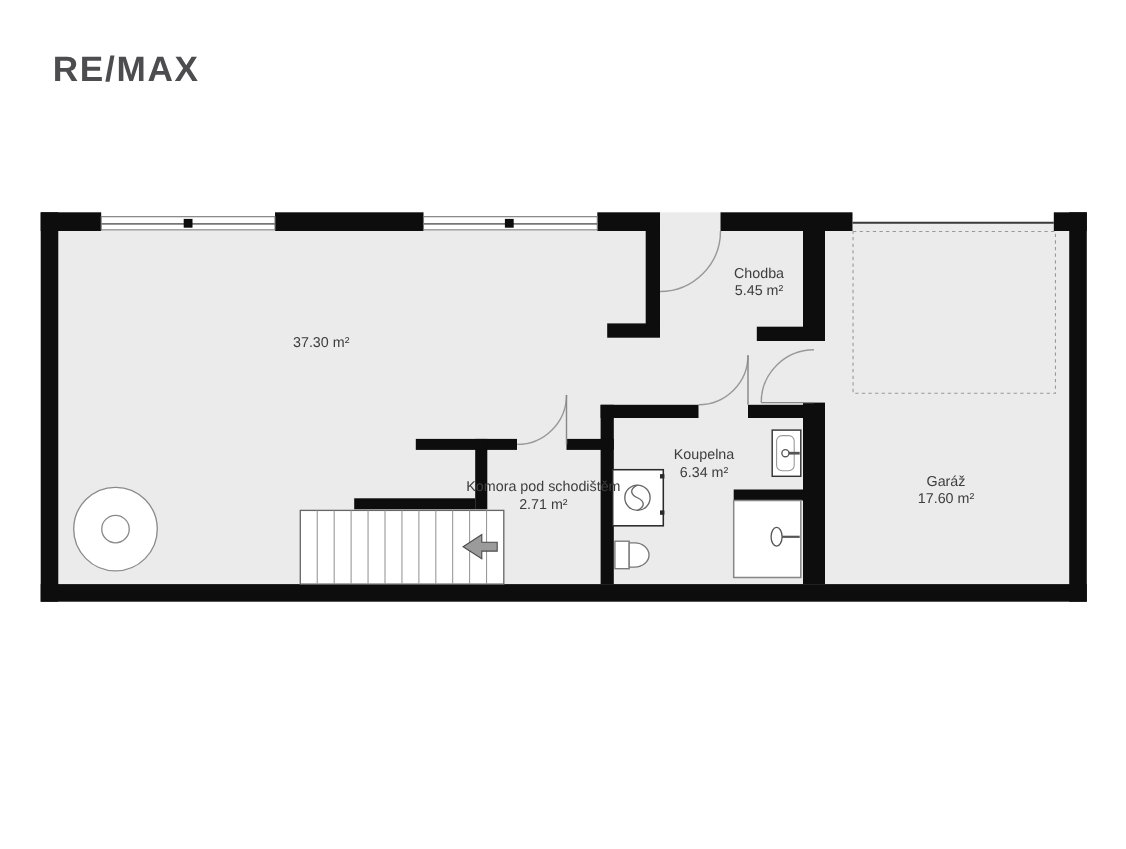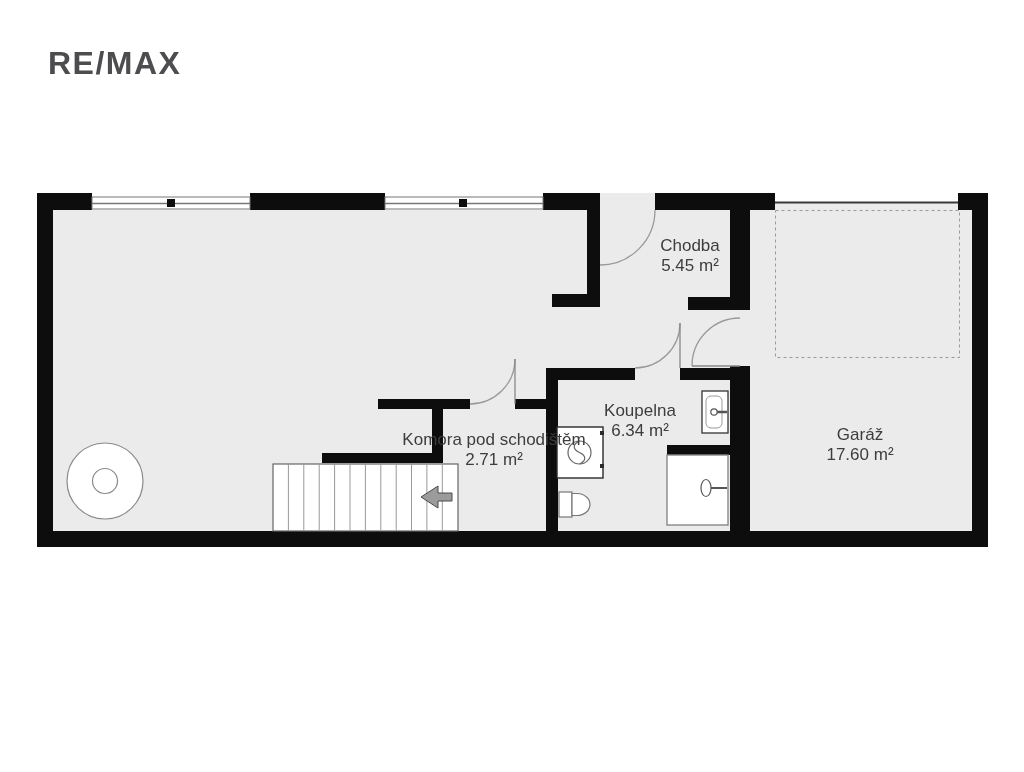--- a/index.html
+++ b/index.html
@@ -9,21 +9,21 @@
   }
   .logo{
     position:absolute;left:48px;top:47px;
     font-size:32px;font-weight:800;letter-spacing:1.5px;line-height:1;
     color:#4d4d4f;
     text-align:right;
   }
   .plan-svg{position:absolute;left:0;top:0;}
   .room-label{
     position:absolute;transform:translate(-50%,-50%);
-    text-align:center;color:#3d3d3d;font-size:17px;line-height:1.2;
+    text-align:center;color:#3d3d3d;font-size:13px;line-height:1.2;
     white-space:nowrap;
   }
 </style>
 </head>
 <body>
 
 <div class="logo">RE/MAX</div>
 
 <svg class="plan-svg" width="1024" height="772" viewBox="0 0 1024 772">
 
@@ -134,20 +134,21 @@
       <line x1="692" y1="366" x2="740" y2="366" stroke="#888888"></line>
     </g>
     <g>
       <path d="M470,404 A45,45 0 0 0 515,359"></path>
       <line x1="515" y1="359" x2="515" y2="404" stroke="#888888"></line>
     </g>
   </g>
 </svg>
 
 <div class="room-label" style="left:292px;top:311px">
+  <div>37.30 m²</div>
 </div>
 
 <div class="room-label" style="left:690px;top:256px">
   <div>Chodba</div>
   <div>5.45 m²</div>
 </div>
 
 <div class="room-label" style="left:640px;top:421px">
   <div>Koupelna</div>
   <div>6.34 m²</div>

